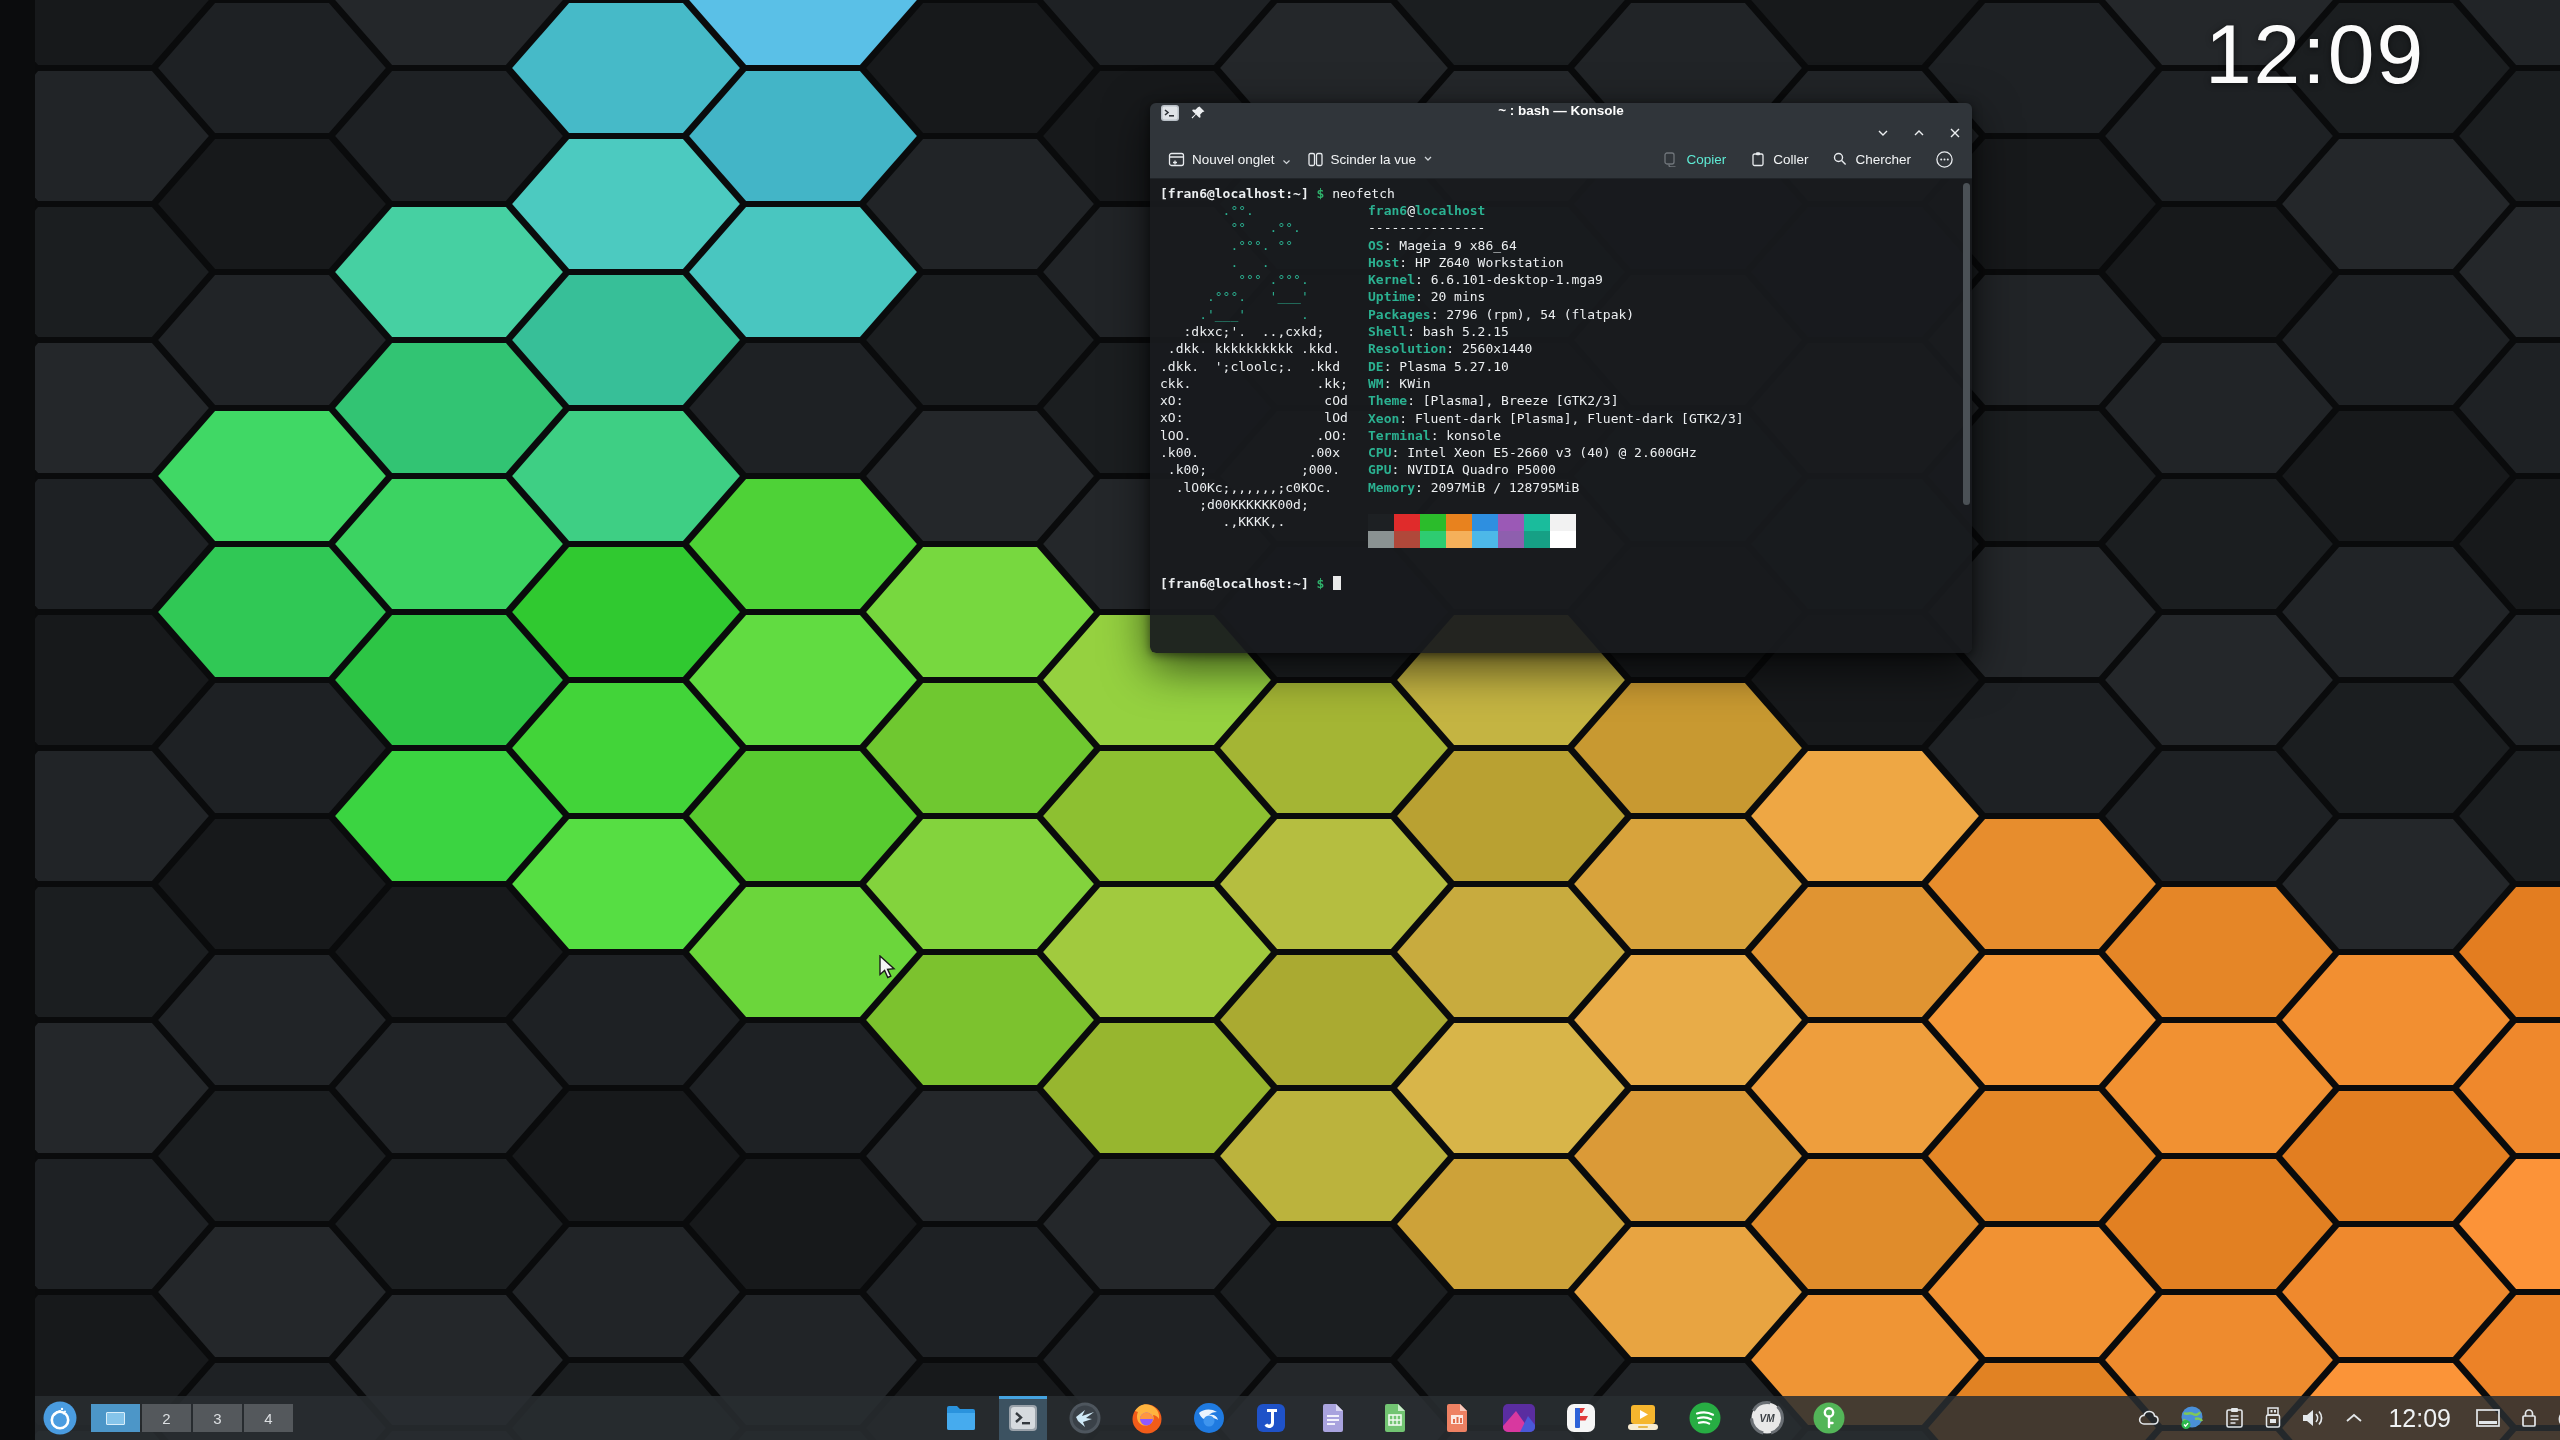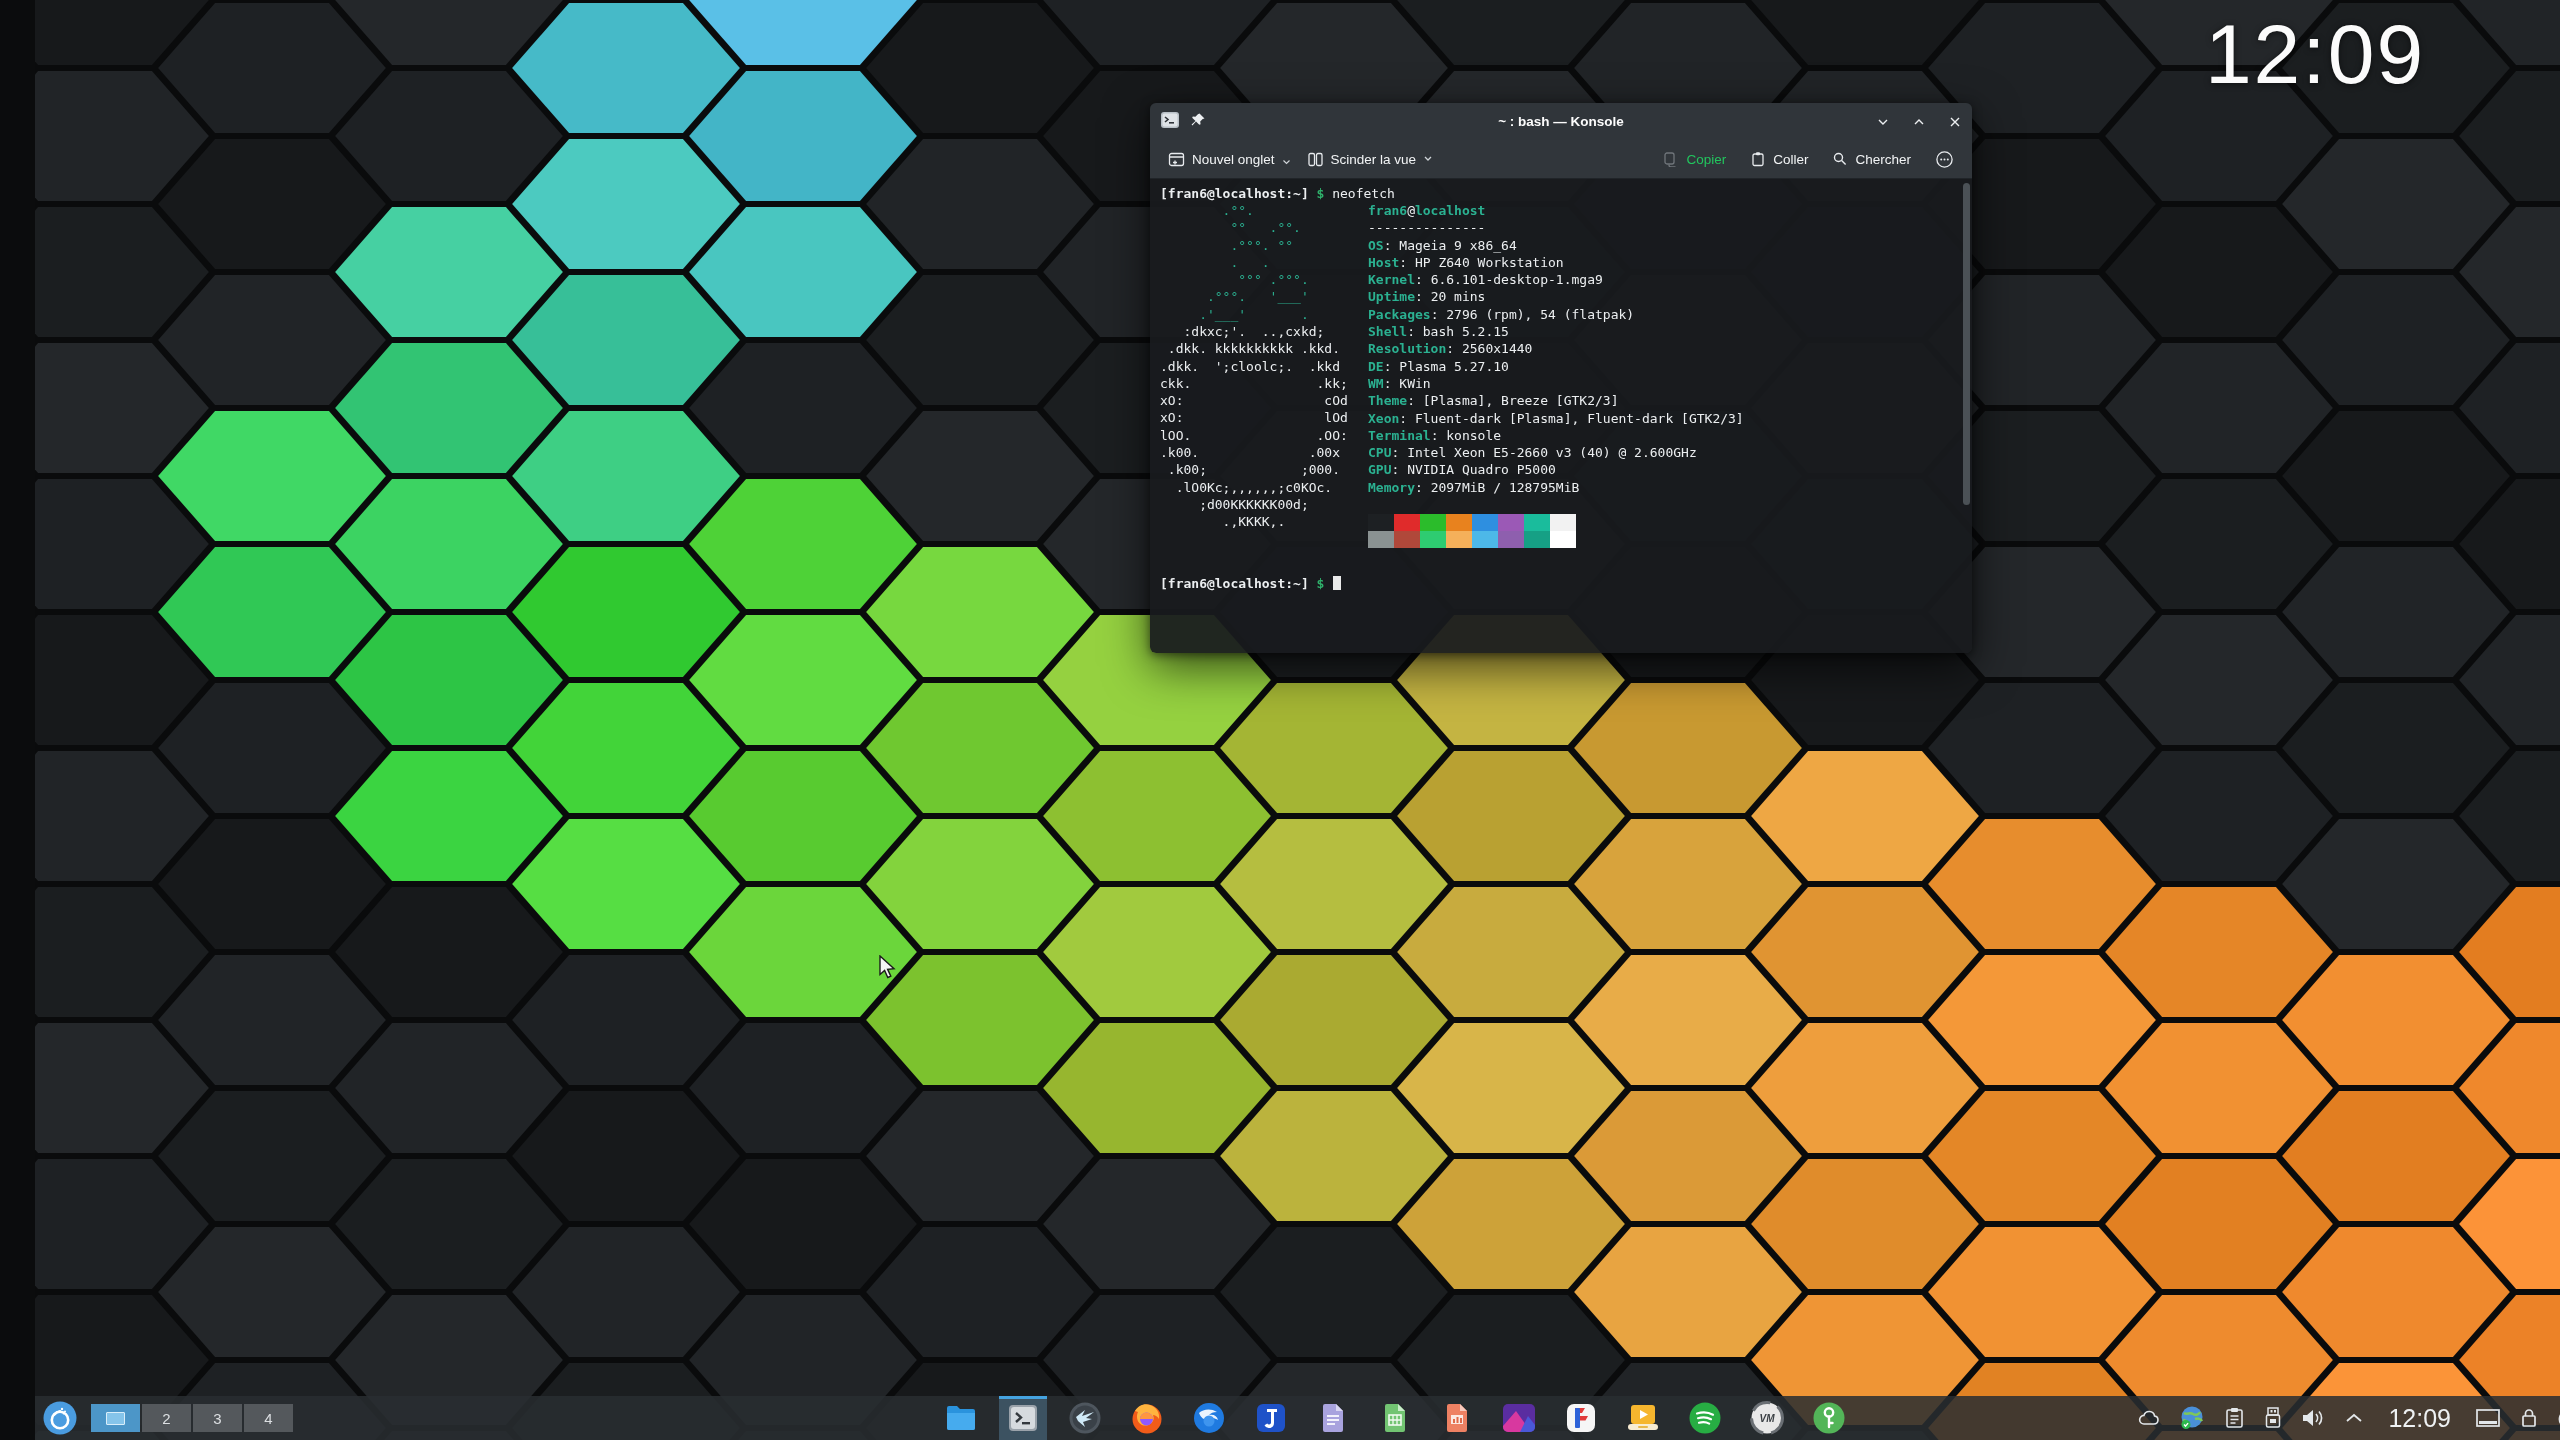--- a/index.html
+++ b/index.html
@@ -9,30 +9,30 @@
 
   
   .desk-clock{position:absolute;top:8px;right:20px;width:520px;text-align:center;color:#fbfbfb;
               text-shadow:0 1px 6px rgba(0,0,0,.55);}
   .desk-clock .time{font-size:84px;font-weight:400;letter-spacing:2px;line-height:92px;}
   .desk-clock .date{font-size:38px;font-weight:400;margin-top:28px;}
 
   
   .win{position:absolute;left:1115px;top:103px;width:822px;height:550px;border-radius:6px;
        box-shadow:0 14px 46px rgba(0,0,0,.65), 0 2px 10px rgba(0,0,0,.5);overflow:hidden;}
-  .titlebar{height:37px;background:var(--titlebar_bg);display:flex;align-items:center;
-            padding:0 10px;color:#fcfcfc;font-size:13.5px;font-weight:700;position:relative;}
+  .titlebar{height:37px;background:var(--titlebar_bg);display:flex;
+            padding:0 10px;color:#fcfcfc;font-size:13.5px;font-weight:700;position:relative;flex-direction:column;}
   .tb-left{display:flex;align-items:center;gap:10px;}
   .tb-title{position:absolute;left:0;right:0;text-align:center;pointer-events:none;font-weight:700;}
   .tb-ctrls{margin-left:auto;display:flex;align-items:center;gap:22px;z-index:2;}
   .tb-ctrls svg{display:block;}
   .toolbar{height:38px;background:var(--toolbar_bg);border-bottom:1px solid #202428;
            display:flex;align-items:center;padding:0 10px;color:#f2f4f5;font-size:13.5px;}
   .tbtn{display:flex;align-items:center;gap:7px;padding:5px 8px;border-radius:4px;}
-  .tbtn.disabled{color:#22c55e;}
+  .tbtn.disabled{color:#5eead4;}
   .tbtn svg{display:block;}
   .tool-right{margin-left:auto;display:flex;align-items:center;gap:8px;}
   .mini-chevron{position:relative;top:3px;}
 
   
   .term{position:relative;height:475px;background:var(--terminal_bg);
         font-family:"DejaVu Sans Mono","Liberation Mono",monospace;font-size:13px;
         line-height:17.3px;color:var(--terminal_fg);}
   .term pre{margin:0;font:inherit;}
   .abs{position:absolute;}

